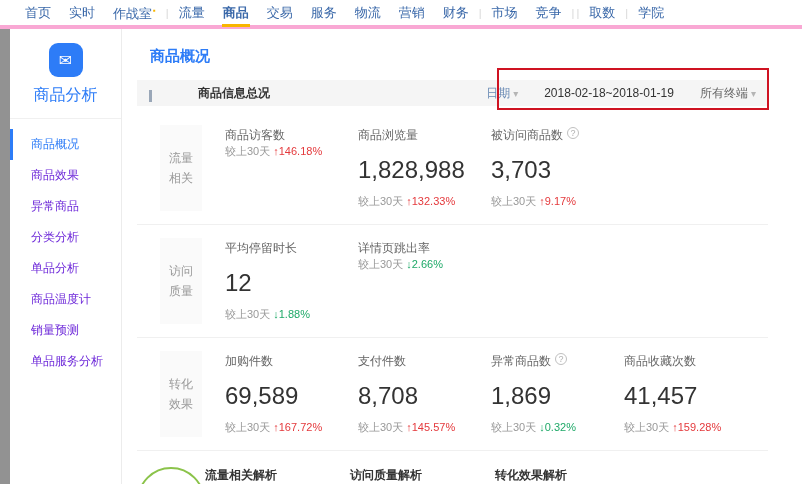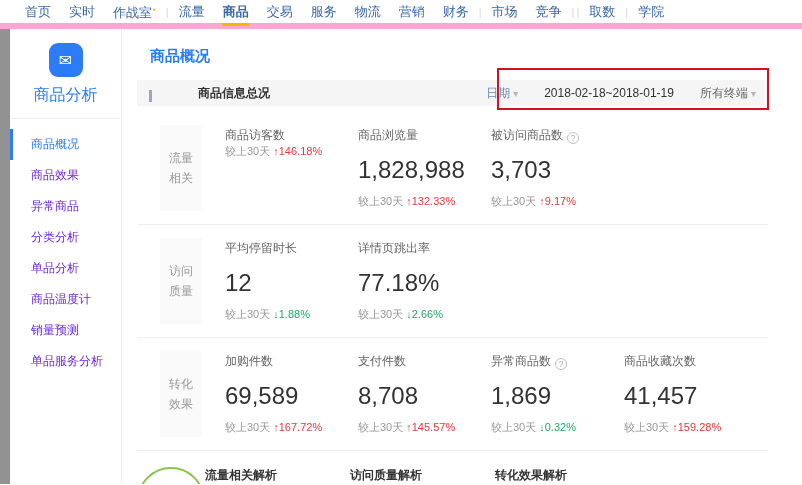--- a/index.html
+++ b/index.html
@@ -1,20 +1,20 @@
 <!DOCTYPE html>
 <html><head>
 <meta charset="utf-8">
 <style>
   *{box-sizing:border-box;margin:0;padding:0;}
   html,body{width:802px;height:485px;}
   body{overflow:hidden;position:relative;background:#fff;font-family:"Liberation Sans","DejaVu Sans",sans-serif;}
 
   
-  .topnav{height:29px;display:flex;align-items:center;background:#fff;border-bottom:6px solid #f9a8d4;padding-left:16px;font-size:13px;white-space:nowrap;}
+  .topnav{height:29px;display:flex;align-items:center;background:#fff;border-bottom:4px solid #f9a8d4;padding-left:16px;font-size:13px;white-space:nowrap;}
   .nav-item{color:#3a68a9;padding:0 9px;line-height:29px;position:relative;cursor:pointer;}
   .nav-item.active{font-weight:bold;}
   .nav-item.active::after{content:"";position:absolute;left:8px;right:8px;bottom:0;height:3px;background:#f8b500;}
   .nav-sep{color:#d8d8d8;font-size:11px;padding:0 1px;}
   .hot-sup{color:#f8b500;font-size:8px;vertical-align:super;margin-left:1px;}
 
   
   .frame{display:flex;height:455px;}
   .edge-strip{width:10px;background:#929292;flex:none;}
   .sidebar{width:112px;flex:none;background:#fff;border-right:1px solid #ececec;}
@@ -37,21 +37,21 @@
   .date-range{color:#333;cursor:pointer;}
   .terminal-filter{color:#666;}
 
   
   .rows{margin:6px 34px 0 15px;}
   .group-row{display:flex;align-items:stretch;padding:13px 0;border-bottom:1px solid #f0f0f0;}
   .group-row:last-of-type{border-bottom:1px solid #f0f0f0;}
   .group-label{width:42px;margin-left:23px;background:#fafafa;color:#999;font-size:12px;display:flex;flex-direction:column;align-items:center;justify-content:center;gap:3px;flex:none;}
   .metrics{display:flex;margin-left:23px;padding:2px 0;}
   .metric{width:133px;}
-  .metric-name{font-size:12px;color:#666;display:flex;align-items:flex-end;gap:4px;}
+  .metric-name{font-size:12px;color:#666;display:flex;align-items:flex-start;gap:4px;}
   .metric-value{font-size:24px;color:#333;margin:12px 0 10px;}
   .metric-compare{font-size:11px;color:#999;white-space:nowrap;}
   .change{margin-left:3px;text-align:center;}
   .change.up{color:#e4393c;}
   .change.down{color:#1fa968;}
   .help{width:12px;height:12px;border:1px solid #c0c0c0;border-radius:50%;color:#b0b0b0;font-size:9px;display:inline-flex;align-items:center;justify-content:center;flex:none;}
 
   
   .insights{display:flex;margin:16px 34px 0 15px;}
   .badge{width:68px;height:68px;border:2px solid #8bc34a;border-radius:50%;color:#7cb342;display:flex;flex-direction:column;align-items:center;justify-content:center;flex:none;}
@@ -175,21 +175,20 @@
             <div class="metric-name">
                 <span>平均停留时长</span>
               </div>
             <div class="metric-value">12</div>
             <div class="metric-compare"><span>较上30天</span><span class="change down"><span>↓</span><span>1.88%</span></span></div>
           </div>
           <div class="metric">
             <div class="metric-name">
                 <span>详情页跳出率</span>
               </div>
-            <div class="metric-value">77.18%</div>
             <div class="metric-compare"><span>较上30天</span><span class="change down"><span>↓</span><span>2.66%</span></span></div>
           </div>
         </div>
       </div>
 
       <div class="group-row">
         <div class="group-label">
           <span>转化</span>
           <span>效果</span>
         </div>

